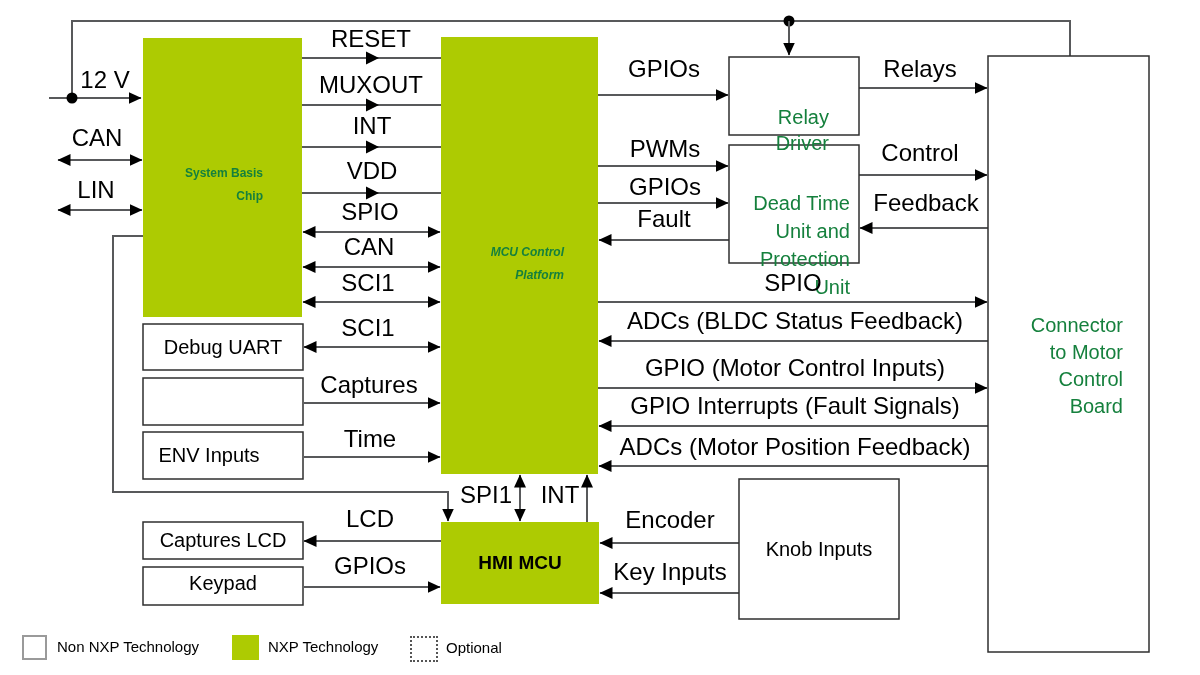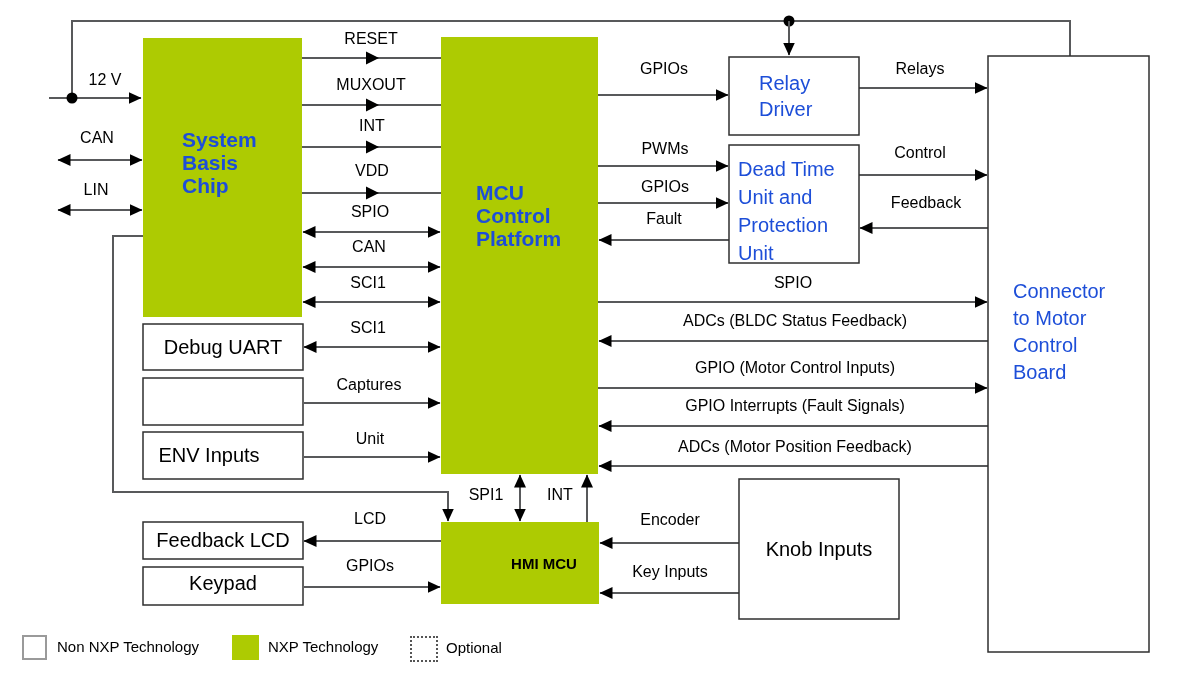--- a/index.html
+++ b/index.html
@@ -1,26 +1,26 @@
 <!DOCTYPE html>
 <html><head>
 <meta charset="utf-8">
 <style>
   html,body{margin:0;padding:0;background:#fff;}
   .canvas{position:relative;width:1200px;height:675px;background:#fff;
           font-family:"Liberation Sans",sans-serif;overflow:hidden;}
   svg.wires{position:absolute;left:0;top:0;}
-  .lbl{position:absolute;font-size:16px;line-height:20px;color:#000;
+  .lbl{position:absolute;font-size:24px;line-height:20px;color:#000;
        transform:translateX(-50%);white-space:nowrap;}
-  .blk{position:absolute;color:#1d4ed8;text-align:left;}
-  .blk-bold{font-weight:bold;font-size:21px;line-height:23px;}
+  .blk{position:absolute;color:#15803d;text-align:right;margin-top:34px;}
+  .blk-bold{font-weight:bold;font-size:12px;line-height:23px;}
   .blk-reg{font-size:20px;}
   .boxlbl{position:absolute;display:flex;align-items:center;justify-content:center;
           font-size:20px;color:#000;text-align:center;}
-  .boxlbl.bold{font-weight:bold;font-size:15px;padding-left:24px;}
+  .boxlbl.bold{font-weight:bold;font-size:19px;}
   .swatch{position:absolute;box-sizing:border-box;}
   .sw-plain{background:#fff;border:2px solid #9a9a9a;}
   .sw-green{background:#ADCB02;}
   .sw-dotted{background:#fff;border:2px dotted #555;}
   .legend-lbl{position:absolute;font-size:15px;line-height:26px;color:#000;white-space:nowrap;}
 </style>
 </head>
 <body>
 
 <div class="canvas">
@@ -90,44 +90,44 @@
     <rect x="143" y="432" width="160" height="47" fill="#fff" stroke="#2F2F2F" stroke-width="1.5"></rect>
     <rect x="143" y="522" width="160" height="37" fill="#fff" stroke="#2F2F2F" stroke-width="1.5"></rect>
     <rect x="143" y="567" width="160" height="38" fill="#fff" stroke="#2F2F2F" stroke-width="1.5"></rect>
     <rect x="729" y="57" width="130" height="78" fill="#fff" stroke="#2F2F2F" stroke-width="1.5"></rect>
     <rect x="729" y="145" width="130" height="118" fill="#fff" stroke="#2F2F2F" stroke-width="1.5"></rect>
     <rect x="739" y="479" width="160" height="140" fill="#fff" stroke="#2F2F2F" stroke-width="1.5"></rect>
     <rect x="988" y="56" width="161" height="596" fill="#fff" stroke="#2F2F2F" stroke-width="1.5"></rect>
   </svg>
 
   <div class="blk blk-bold" style="left:182px;top:128px;width:81px;">System Basis Chip</div>
-  <div class="blk blk-bold" style="left:476px;top:181px;width:88px;">MCU Control Platform</div>
+  <div class="blk blk-bold" style="left:476px;top:207px;width:88px;font-style:italic;">MCU Control Platform</div>
   <div class="boxlbl bold" style="left:441px;top:522px;width:158px;height:82px;">HMI MCU</div>
   <div class="boxlbl" style="left:143px;top:324px;width:160px;height:46px;border-radius:20px;">Debug UART</div>
   <div class="boxlbl" style="left:143px;top:432px;width:132px;height:47px;">ENV Inputs</div>
-  <div class="boxlbl" style="left:143px;top:522px;width:160px;height:37px;">Feedback LCD</div>
+  <div class="boxlbl" style="left:143px;top:522px;width:160px;height:37px;">Captures LCD</div>
   <div class="boxlbl" style="left:143px;top:567px;width:160px;height:32px;">Keypad</div>
   <div class="blk blk-reg" style="left:759px;top:70px;width:70px;line-height:26px;">Relay Driver</div>
   <div class="blk blk-reg" style="left:738px;top:155px;width:112px;line-height:28px;">Dead Time Unit and Protection Unit</div>
   <div class="blk blk-reg" style="left:1013px;top:278px;width:110px;line-height:27px;">Connector to Motor Control Board</div>
   <div class="boxlbl" style="left:739px;top:479px;width:160px;height:140px;">Knob Inputs</div>
 
   <div class="lbl" style="left:105px;top:70px;">12 V</div>
   <div class="lbl" style="left:97px;top:128px;">CAN</div>
   <div class="lbl" style="left:96px;top:180px;">LIN</div>
   <div class="lbl" style="left:371px;top:29px;">RESET</div>
   <div class="lbl" style="left:371px;top:75px;">MUXOUT</div>
   <div class="lbl" style="left:372px;top:116px;">INT</div>
   <div class="lbl" style="left:372px;top:161px;">VDD</div>
   <div class="lbl" style="left:370px;top:202px;">SPIO</div>
   <div class="lbl" style="left:369px;top:237px;">CAN</div>
   <div class="lbl" style="left:368px;top:273px;">SCI1</div>
   <div class="lbl" style="left:368px;top:318px;">SCI1</div>
   <div class="lbl" style="left:369px;top:375px;">Captures</div>
-  <div class="lbl" style="left:370px;top:429px;">Unit</div>
+  <div class="lbl" style="left:370px;top:429px;">Time</div>
   <div class="lbl" style="left:664px;top:59px;">GPIOs</div>
   <div class="lbl" style="left:920px;top:59px;">Relays</div>
   <div class="lbl" style="left:665px;top:139px;">PWMs</div>
   <div class="lbl" style="left:665px;top:177px;">GPIOs</div>
   <div class="lbl" style="left:664px;top:209px;">Fault</div>
   <div class="lbl" style="left:920px;top:143px;">Control</div>
   <div class="lbl" style="left:926px;top:193px;">Feedback</div>
   <div class="lbl" style="left:793px;top:273px;">SPIO</div>
   <div class="lbl" style="left:795px;top:311px;">ADCs (BLDC Status Feedback)</div>
   <div class="lbl" style="left:795px;top:358px;">GPIO (Motor Control Inputs)</div>

